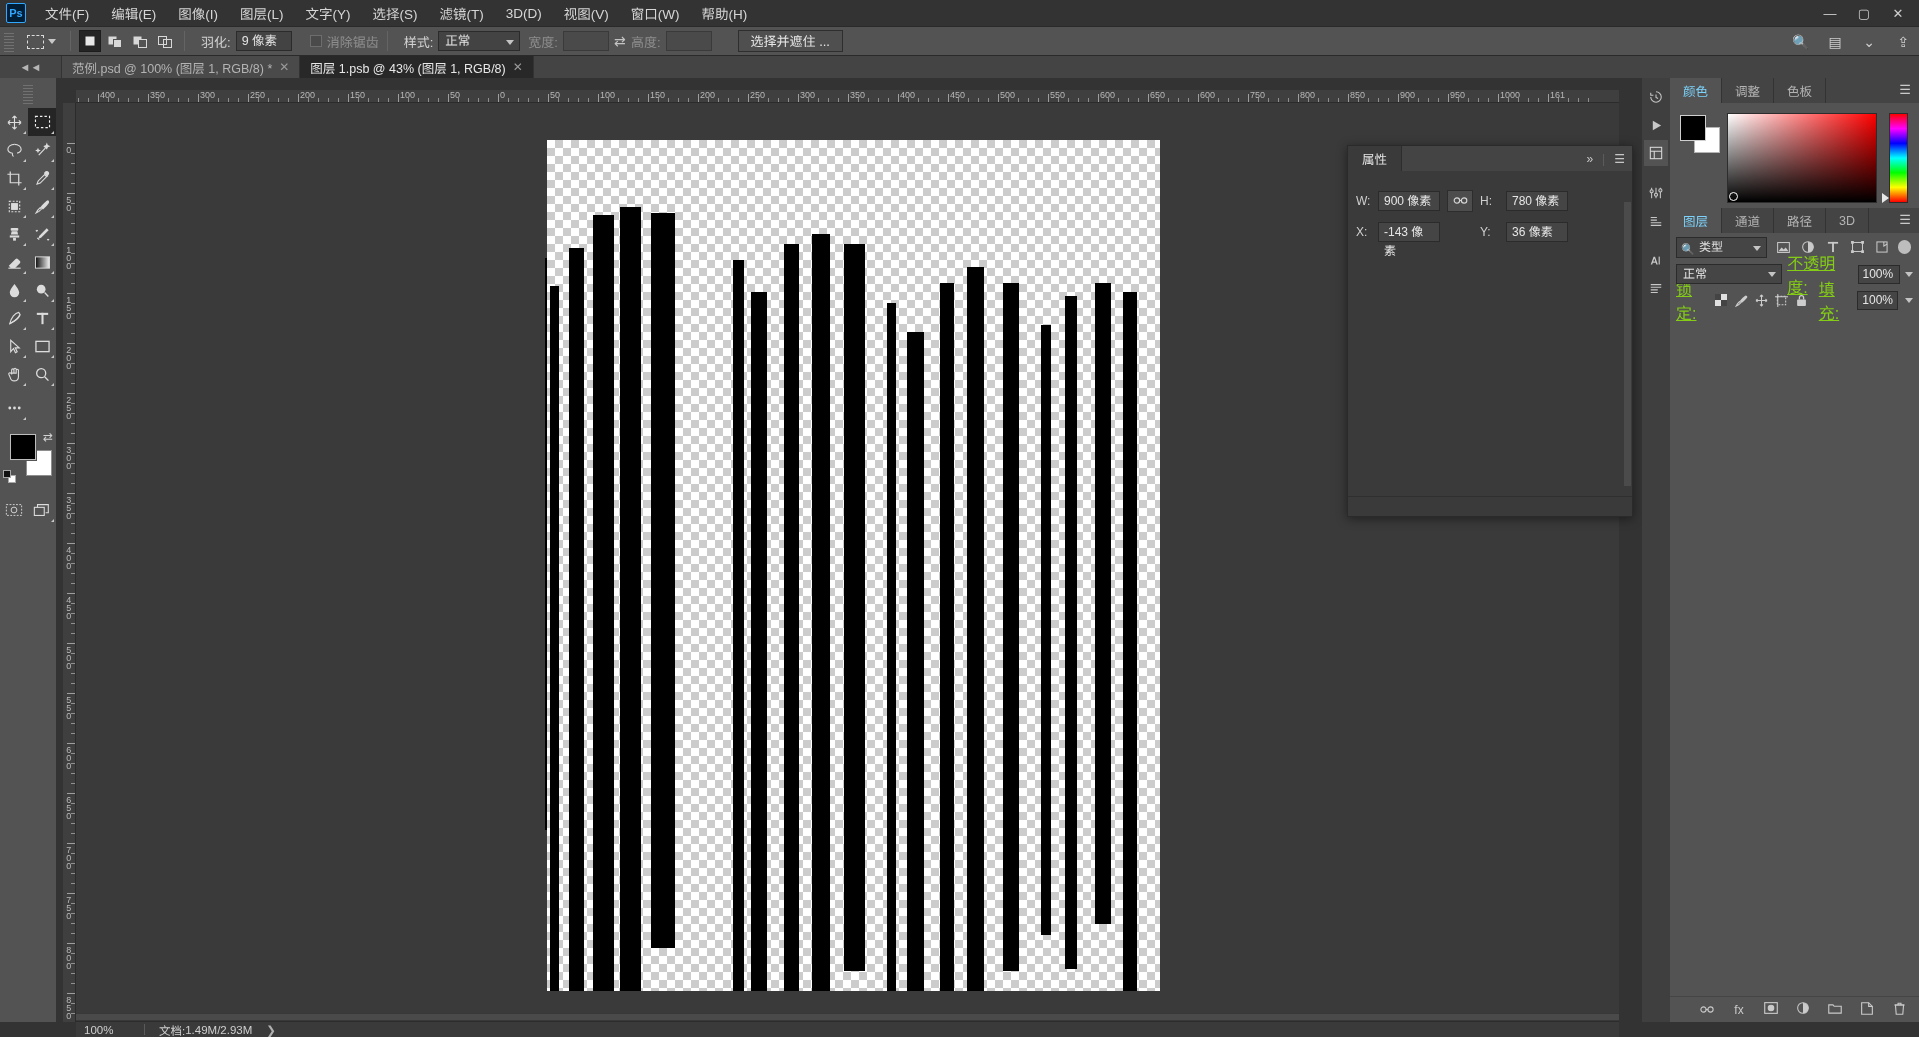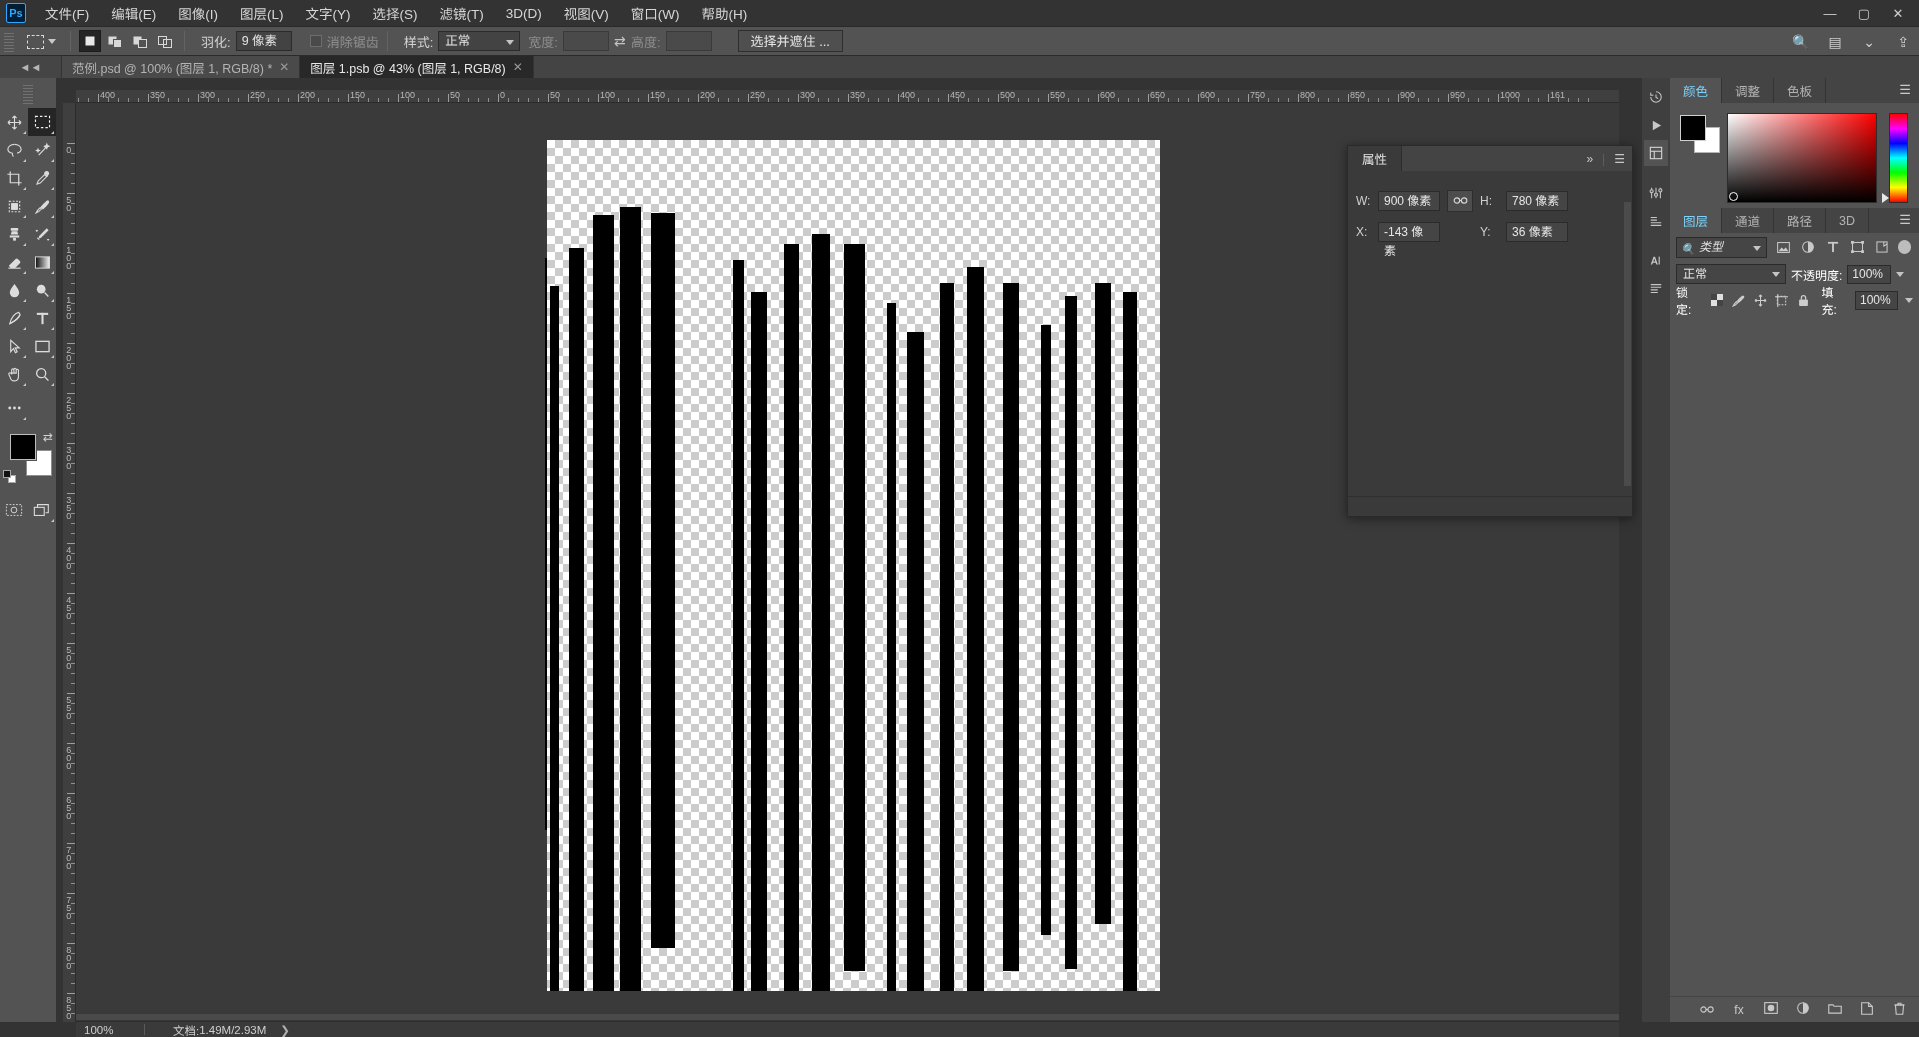--- a/index.html
+++ b/index.html
@@ -166,21 +166,21 @@
   }
 
   
   .statusbar{
     position:absolute; left:76px; bottom:0; width:1543px; height:16px;
     background:#3a3a3a; display:flex; align-items:center; font-size:11.5px; color:#cfcfcf;
     border-top:1px solid #2c2c2c;
   }
   .st-zoom{ width:62px; padding-left:8px; }
   .st-sep{ width:1px; height:11px; background:#5a5a5a; margin:0 6px; }
-  .st-doc{ margin-left:22px; }
+  .st-doc{ margin-left:8px; }
   .st-arrow{ margin-left:14px; color:#b0b0b0; }
   .hscroll{
     position:absolute; left:76px; bottom:16px; width:1543px; height:8px; background:#383838;
   }
   .hscroll .thumb{ position:absolute; left:0; top:1px; height:6px; width:1543px; background:#4a4a4a; }
 
   
   .propspanel{
     position:absolute; left:1347px; top:145px; width:286px; height:372px;
     background:#3a3a3a; border:1px solid #2a2a2a;
@@ -247,21 +247,21 @@
   }
   .cb-field .picker{ position:absolute; left:1px; bottom:1px; width:9px; height:9px;
                      border:1px solid #fff; border-radius:50%; }
   .cb-hue{
     position:absolute; right:11px; top:10px; width:19px; height:90px;
     background:linear-gradient(to bottom,#ff0000,#ff00ff,#0000ff,#00ffff,#00ff00,#ffff00,#ff0000);
     border:1px solid #2d2d2d;
   }
   .cb-hue .slider{ position:absolute; left:-8px; bottom:-1px; width:0; height:0;
     border-top:5px solid transparent; border-bottom:5px solid transparent; border-left:7px solid #e8e8e8; }
-  .lfilter{ height:28px; display:flex; align-items:center; padding:0 6px; gap:8px;font-style:italic; }
+  .lfilter{ height:28px; display:flex; align-items:center; padding:0 6px; gap:8px; }
   .lfilter-sel{
     width:97px; height:21px; background:#454545; border:1px solid #2b2b2b; color:#ddd;
     font-size:12px; line-height:19px; padding-left:22px; position:relative;
   }
   .lfilter-sel::before{ content:"\1F50D"; position:absolute; left:4px; top:2px; font-size:11px; color:#bdbdbd;}
   .lfilter-sel::after{
     content:""; position:absolute; right:5px; top:8px;
     border-left:4px solid transparent; border-right:4px solid transparent; border-top:5px solid #c4c4c4;
   }
   .lf-ico{ width:18px; height:20px; display:flex; align-items:center; justify-content:center;
@@ -269,21 +269,21 @@
   .lf-toggle{ width:14px; height:14px; border-radius:7px; background:#bdbdbd; margin-left:auto; margin-right:2px; }
   .lblend{ height:26px; display:flex; align-items:center; padding:0 6px; gap:5px; }
   .lblend-sel{
     width:110px; height:20px; background:#454545; border:1px solid #2b2b2b; color:#e2e2e2;
     font-size:12px; line-height:18px; padding:0 16px 0 6px; position:relative;
   }
   .lblend-sel::after{
     content:""; position:absolute; right:5px; top:7px;
     border-left:4px solid transparent; border-right:4px solid transparent; border-top:5px solid #c4c4c4;
   }
-  .lsm-lab{ font-size:12px; color:#ffffff; }
+  .lsm-lab{ font-size:16px; color:#84cc16;text-decoration:underline; }
   .lnum{
     width:44px; height:19px; background:#454545; border:1px solid #2b2b2b; color:#e6e6e6;
     font-size:12px; line-height:17px; padding:0 4px; text-align:left;
   }
   .tinycaret{ border-left:4px solid transparent; border-right:4px solid transparent;
               border-top:5px solid #c4c4c4; }
   .llock{ height:26px; display:flex; align-items:center; padding:0 6px; gap:7px; }
   .llock .li{ width:15px; height:16px; display:flex; align-items:center; justify-content:center;
               color:#cdcdcd; font-size:11px; }
   .layer-list{ margin-top:2px; }

